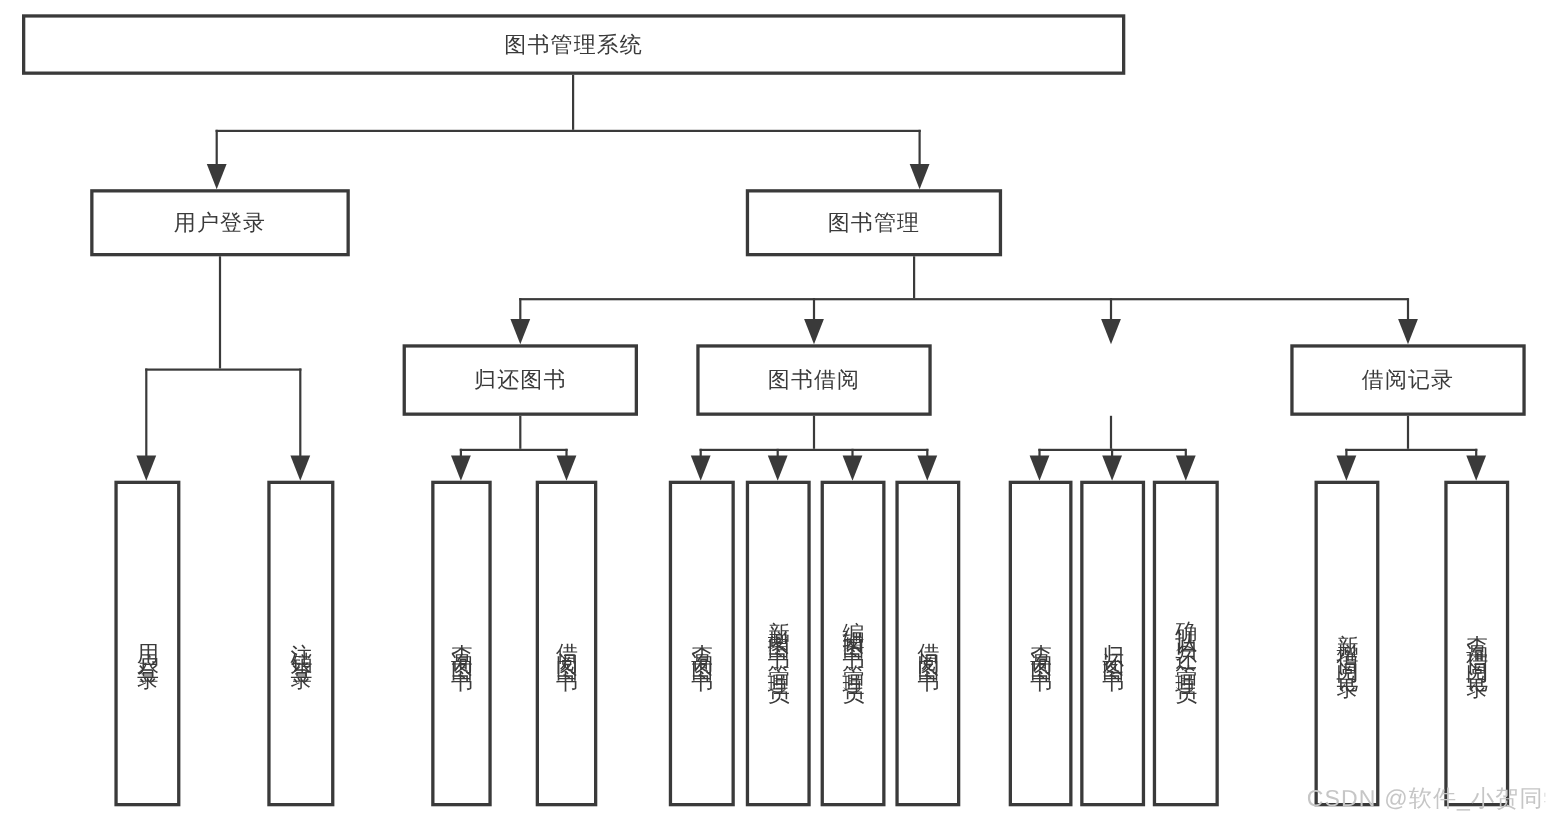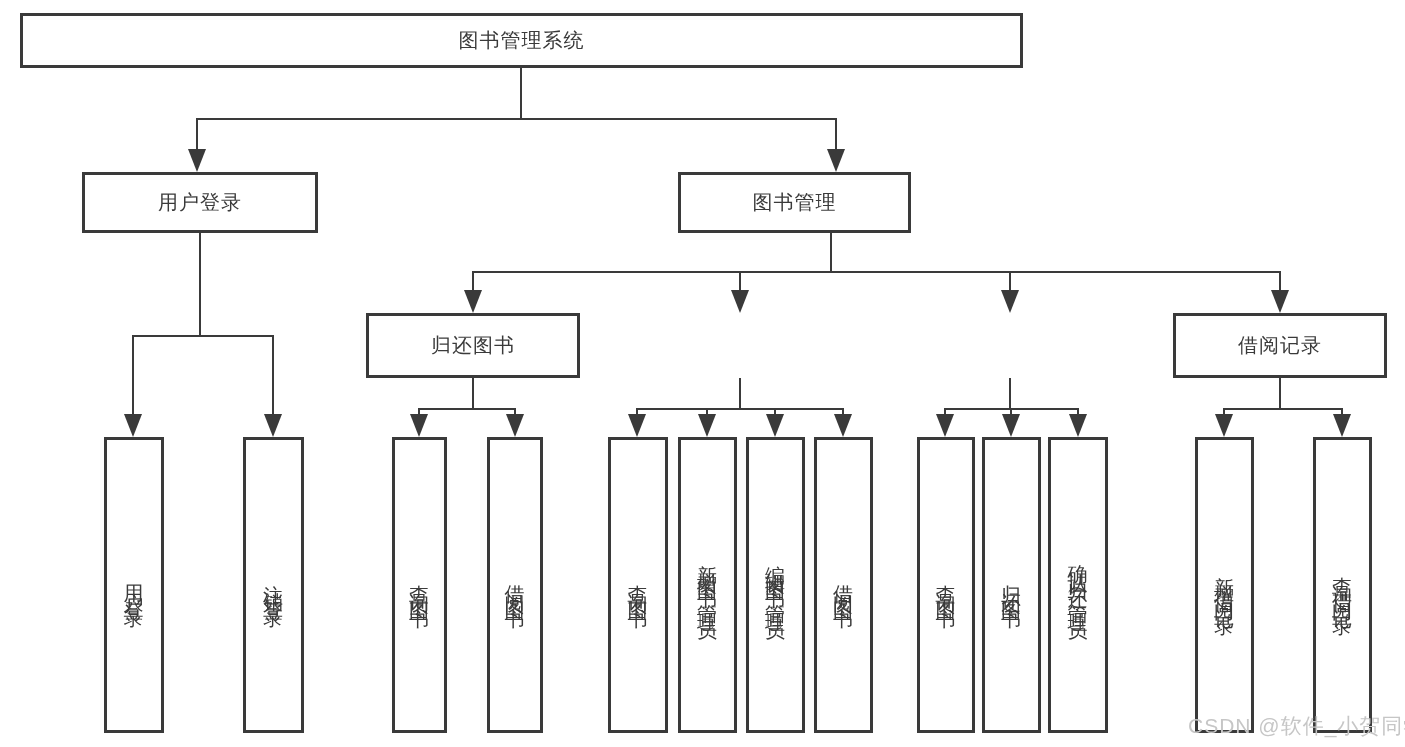--- a/index.html
+++ b/index.html
@@ -61,20 +61,21 @@
   <div class="vl" style="left:472px;top:271px;height:22px"></div>
   <div class="ar" style="left:464px;top:290px"></div>
   <div class="vl" style="left:739px;top:271px;height:22px"></div>
   <div class="ar" style="left:731px;top:290px"></div>
   <div class="vl" style="left:1009px;top:271px;height:22px"></div>
   <div class="ar" style="left:1001px;top:290px"></div>
   <div class="vl" style="left:1279px;top:271px;height:22px"></div>
   <div class="ar" style="left:1271px;top:290px"></div>
 
   <div class="box hbox" style="left:366px;top:313px;width:214px;height:65px">归还图书</div>
+  <div class="box hbox" style="left:633px;top:313px;width:214px;height:65px">图书借阅</div>
   <div class="box hbox" style="left:1173px;top:313px;width:214px;height:65px">借阅记录</div>
 
   <div class="vl" style="left:472px;top:378px;height:30px"></div>
   <div class="hl" style="left:418px;top:408px;width:98px"></div>
   <div class="vl" style="left:418px;top:408px;height:10px"></div>
   <div class="ar" style="left:410px;top:414px"></div>
   <div class="vl" style="left:514px;top:408px;height:10px"></div>
   <div class="ar" style="left:506px;top:414px"></div>
 
   <div class="vl" style="left:739px;top:378px;height:30px"></div>

